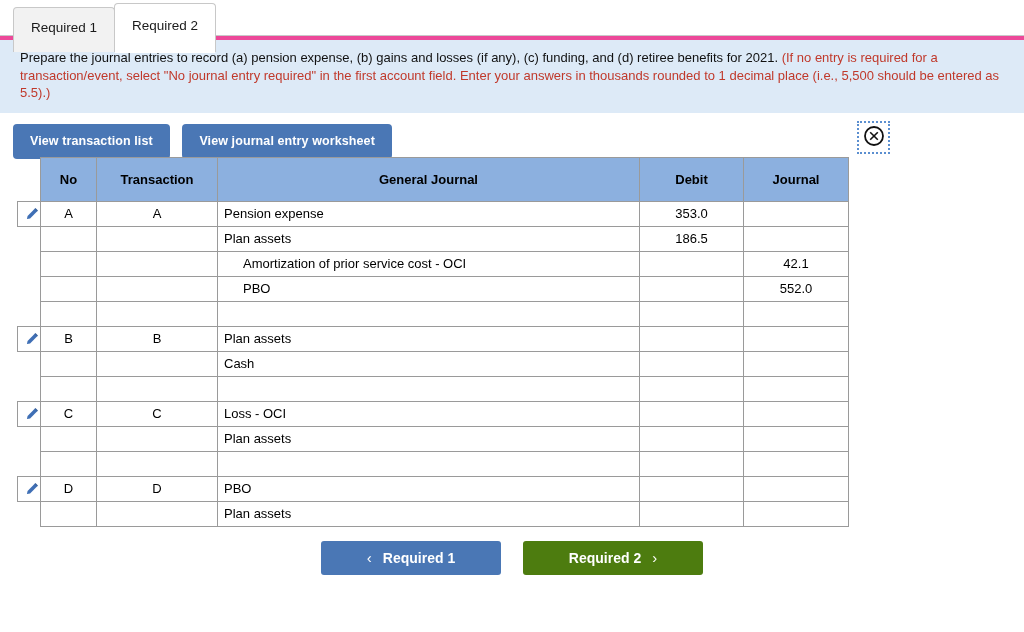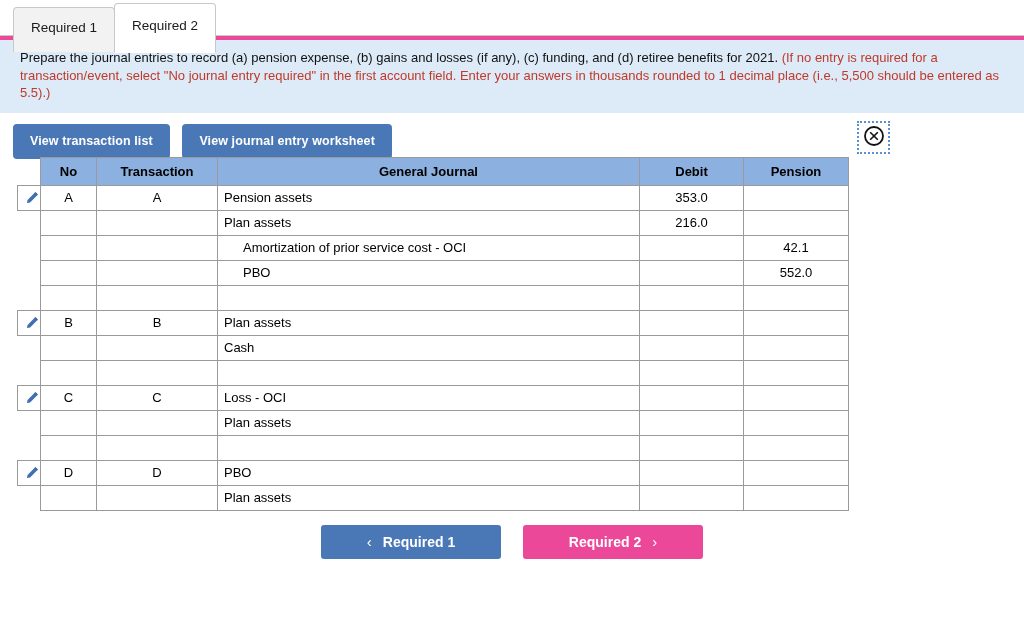--- a/index.html
+++ b/index.html
@@ -134,21 +134,21 @@
     vertical-align: middle;
     background: #ffffff;
     overflow: hidden;
     white-space: nowrap;
   }
   table.journal th {
     background: #8cb0df;
     color: #000000;
     font-weight: bold;
     text-align: center;
-    height: 28px;
+    height: 44px;
     font-size: 13px;
   }
   
   col.c-pencil  { width: 23px; }
   col.c-no      { width: 56px; }
   col.c-trans   { width: 121px; }
   col.c-gj      { width: 422px; }
   col.c-debit   { width: 104px; }
   col.c-credit  { width: 105px; }
 
@@ -206,21 +206,21 @@
     line-height: 34px;
     cursor: pointer;
     vertical-align: middle;
   }
   .navbtn.prev {
     background: #4a77b5;
     color: #ffffff;
     margin-right: 22px;
   }
   .navbtn.next {
-    background: #ec4899;
+    background: #4d7c0f;
     color: #ffffff;
   }
   .navbtn .chev {
     font-weight: normal;
     font-size: 15px;
     display: inline-block;
   }
   .navbtn.prev .chev { margin-right: 11px; }
   .navbtn.next .chev { margin-left: 11px; }
 </style>
@@ -265,41 +265,41 @@
         <col class="c-debit">
         <col class="c-credit">
     </colgroup>
     <thead>
       <tr>
         <th style="border:none;background:transparent;"></th>
         <th>No</th>
         <th>Transaction</th>
         <th>General Journal</th>
         <th>Debit</th>
-        <th>Pension</th>
+        <th>Journal</th>
       </tr>
     </thead>
     <tbody>
         <tr>
           <td class="pencil"><span class="pencil-icon"><svg width="15" height="15" viewBox="0 0 16 16" aria-hidden="true">
                 <path d="M11.4 1.9 l2.7 2.7 -7.6 7.6 -3.4 0.7 0.7 -3.4 z" fill="#3f6fb5"></path>
                 <path d="M12.2 1.1 l2.7 2.7 -1.0 1.0 -2.7 -2.7 z" fill="#2f5a98"></path>
               </svg></span></td>
           <td class="col-no">A</td>
           <td class="col-trans" style="text-align: center;">A</td>
-          <td class="col-gj">Pension assets</td>
+          <td class="col-gj">Pension expense</td>
           <td class="col-debit">353.0</td>
           <td class="col-credit"></td>
         </tr>
         <tr>
           <td class="pencil blank"></td>
           <td class="col-no"></td>
           <td class="col-trans" style="text-align: center;"></td>
           <td class="col-gj">Plan assets</td>
-          <td class="col-debit">216.0</td>
+          <td class="col-debit">186.5</td>
           <td class="col-credit"></td>
         </tr>
         <tr>
           <td class="pencil blank"></td>
           <td class="col-no"></td>
           <td class="col-trans" style="text-align: center;"></td>
           <td class="col-gj indent">Amortization of prior service cost - OCI</td>
           <td class="col-debit"></td>
           <td class="col-credit">42.1</td>
         </tr>

